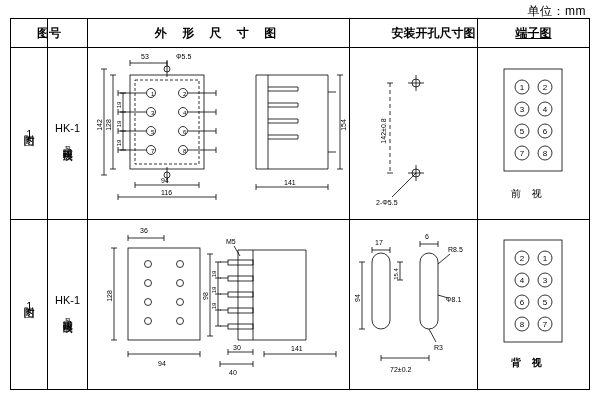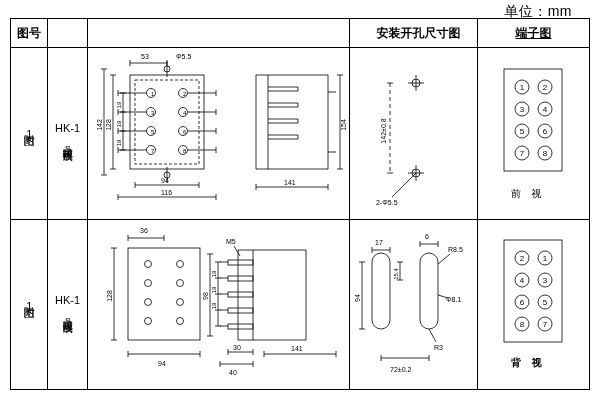--- a/index.html
+++ b/index.html
@@ -2,21 +2,21 @@
 <html><head>
 <meta charset="utf-8">
 <style>
   html,body{margin:0;padding:0;}
   body{
     width:600px;height:400px;background:#ffffff;
     font-family:"Liberation Sans","DejaVu Sans",sans-serif;
     color:#000;overflow:hidden;position:relative;
   }
   .unit{
-    position:absolute;right:28px;top:3px;font-size:14px;letter-spacing:.5px;
+    position:absolute;right:14px;top:3px;font-size:12px;letter-spacing:.5px;
   }
   .sheet{
     position:absolute;left:10px;top:18px;width:580px;height:372px;
     border:1px solid #000;box-sizing:border-box;
   }
   
   .vline{position:absolute;top:0;bottom:0;width:1px;background:#000;}
   .hline{position:absolute;left:0;right:0;height:1px;background:#000;}
 
   .hdr{
@@ -51,22 +51,23 @@
 
   <div class="hline" style="top:28px;"></div>
 
   <div class="hline" style="top:200px;"></div>
 
   <div class="vline" style="left:36px;"></div>
   <div class="vline" style="left:76px;"></div>
   <div class="vline" style="left:338px;"></div>
   <div class="vline" style="left:466px;"></div>
 
-  <div class="hdr" style="left:0;width:36px;">图号</div>
-  <div class="hdr" style="left:344px;width:127px;">安装开孔尺寸图</div>
+  <div class="hdr" style="left:14px;width:36px;text-align:right;">图号</div>
+  <div class="hdr wide" style="left:77px;width:261px;">外 形 尺 寸 图</div>
+  <div class="hdr" style="left:359px;width:127px;">安装开孔尺寸图</div>
   <div class="hdr" style="left:467px;width:111px;text-decoration:underline;">端子图</div>
 
   <div class="cellcol" style="left:0;width:36px;height:172px;">
     <div class="centerbox">
         <div class="vtext">附图1</div>
       </div>
   </div>
   <div class="cellcol" style="left:37px;width:39px;height:172px;">
     <div class="centerbox" style="flex-direction:column;">
       <div style="font-size:11px;margin-bottom:4px;">HK-1</div>
@@ -217,21 +218,21 @@
         <text x="44" y="43">1</text>
           <text x="67" y="43">2</text>
         <text x="44" y="65">3</text>
           <text x="67" y="65">4</text>
         <text x="44" y="87">5</text>
           <text x="67" y="87">6</text>
         <text x="44" y="109">7</text>
           <text x="67" y="109">8</text>
       </g>
     </svg>
-    <div class="cap" style="left:33px;top:140px;font-family:Liberation Serif, serif;">前 视</div>
+    <div class="cap" style="left:33px;top:140px;">前 视</div>
   </div>
 
   <div class="cellcol" style="left:0;top:201px;width:36px;height:170px;">
     <div class="centerbox">
         <div class="vtext">附图1</div>
       </div>
   </div>
   <div class="cellcol" style="left:37px;top:201px;width:39px;height:170px;">
     <div class="centerbox" style="flex-direction:column;">
       <div style="font-size:11px;margin-bottom:4px;">HK-1</div>

